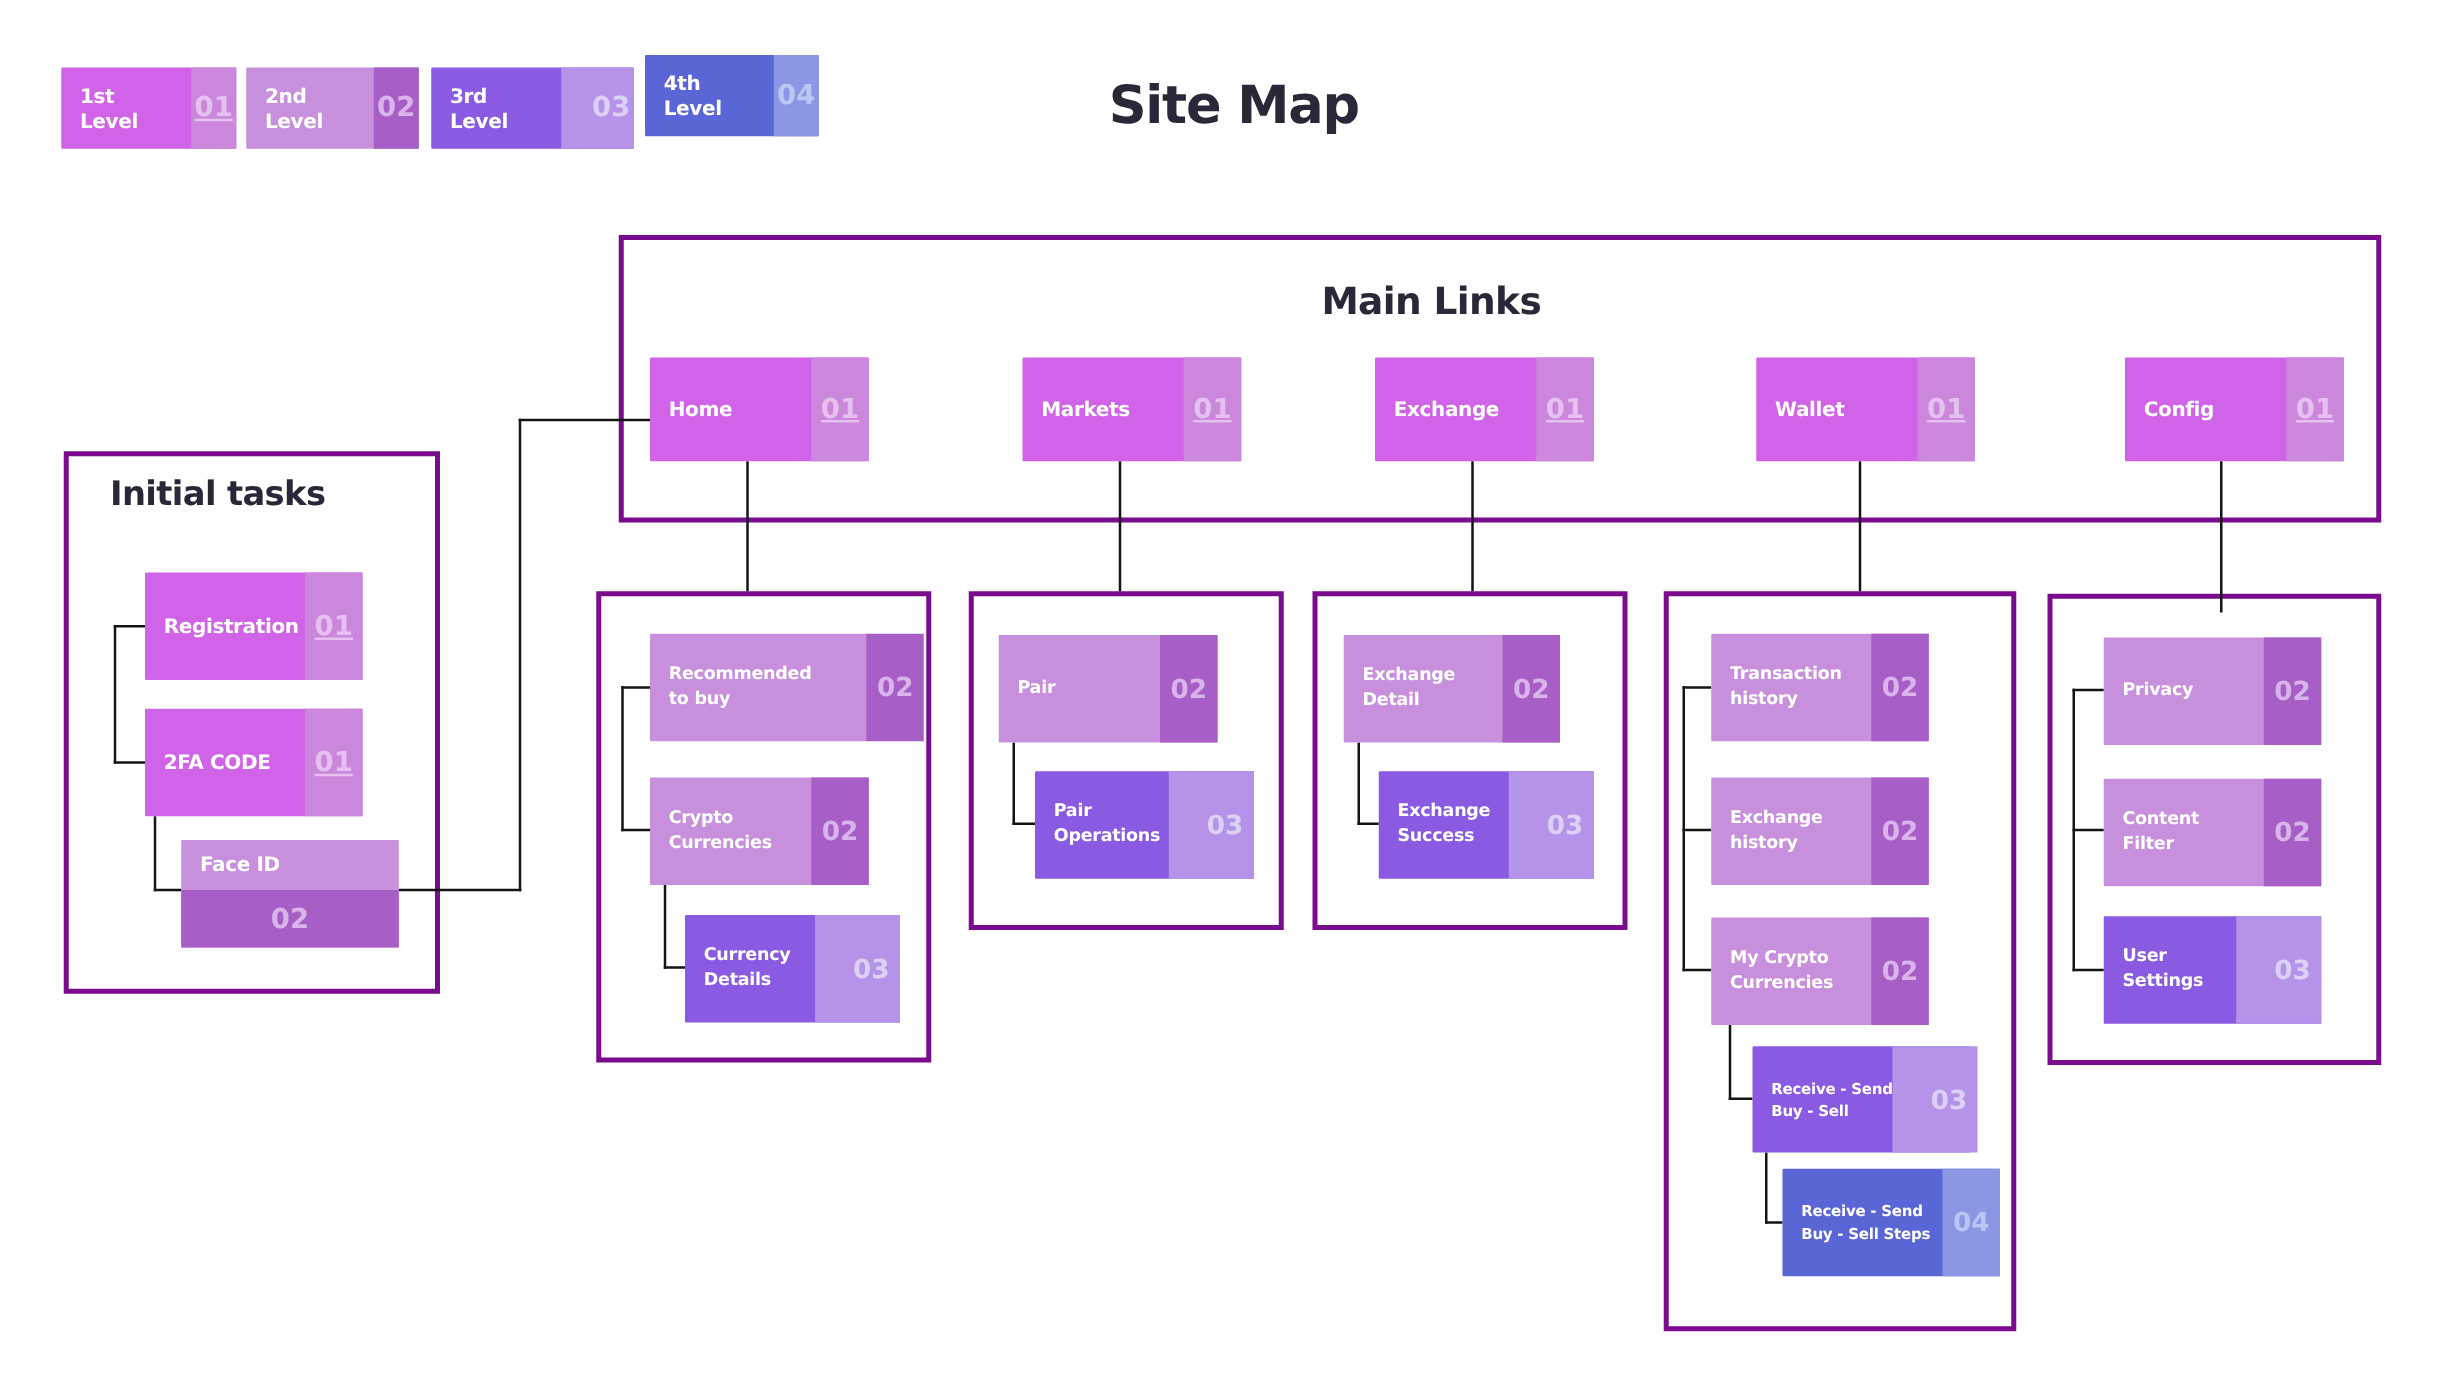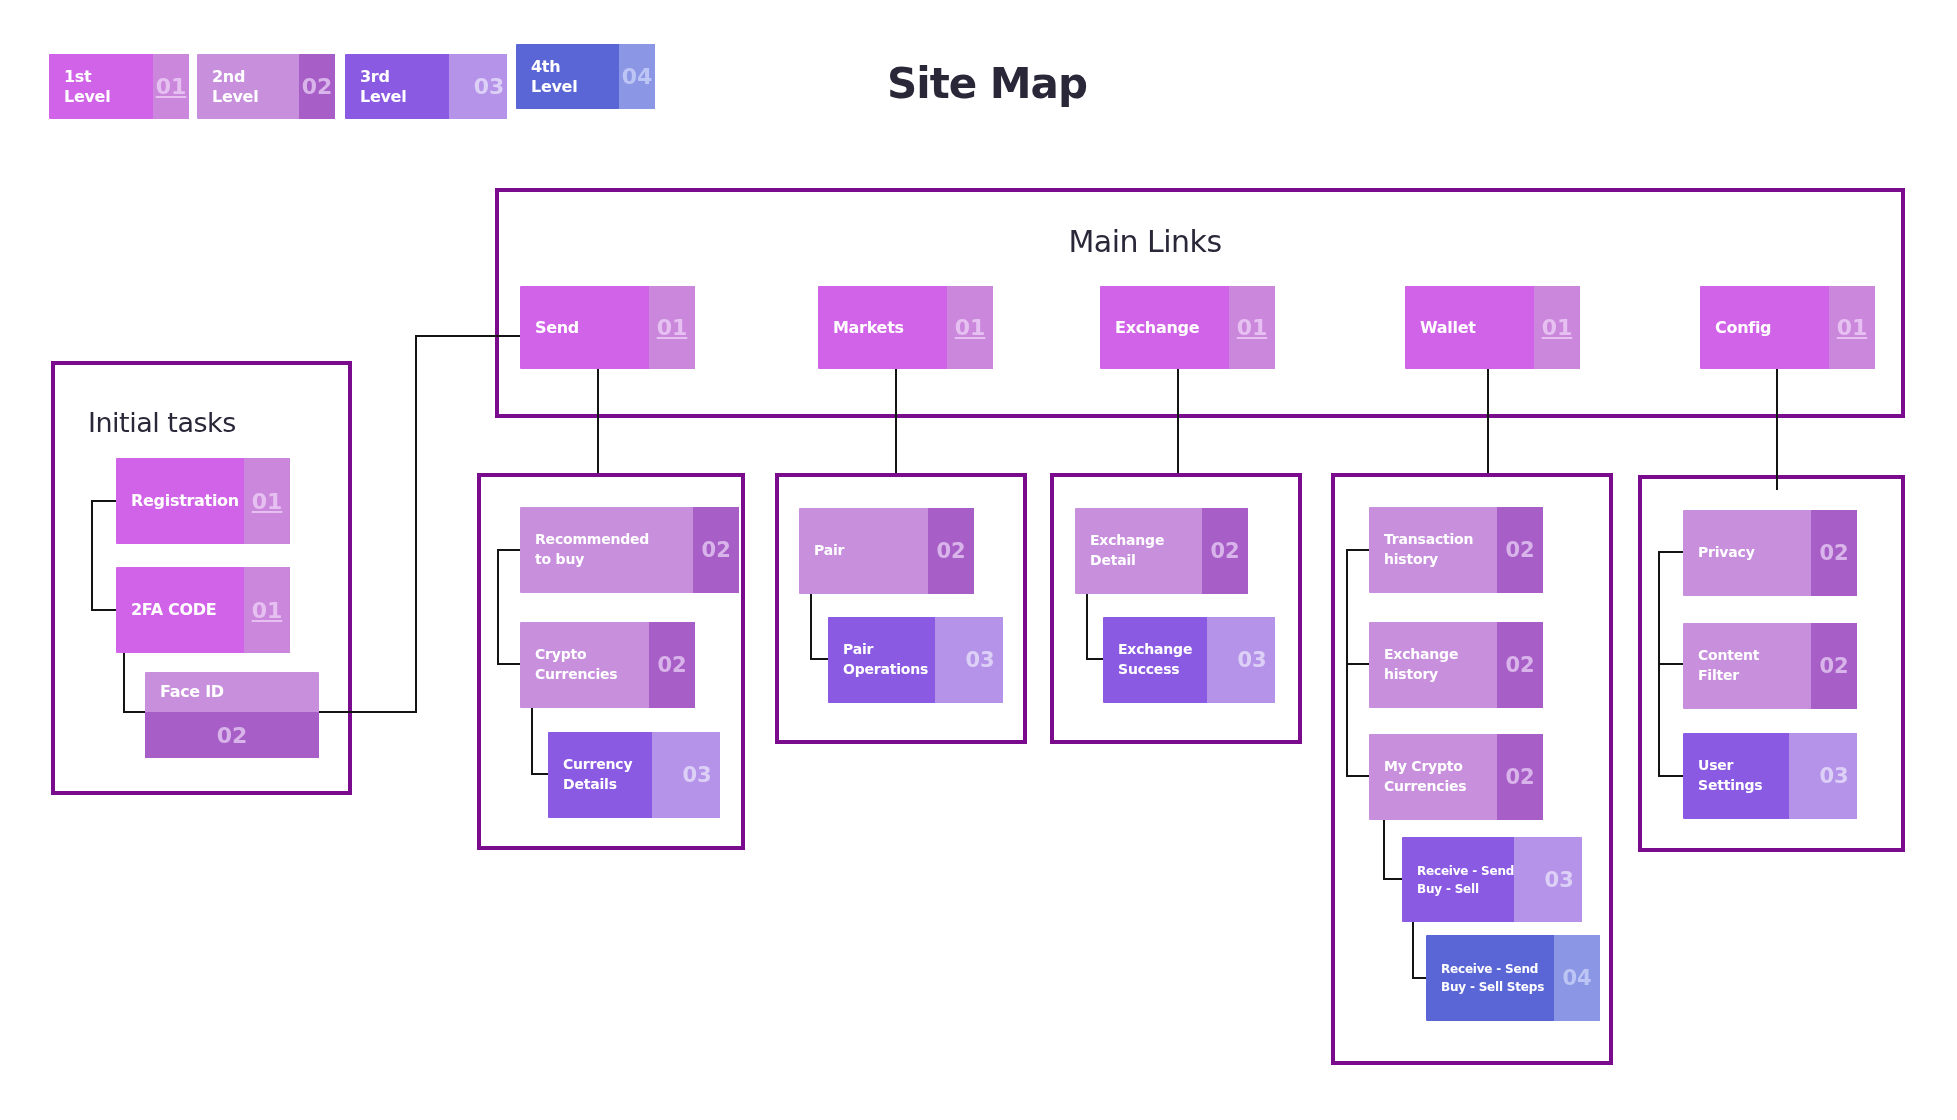--- a/index.html
+++ b/index.html
@@ -9,24 +9,24 @@
   }
   .abs{position:absolute;box-sizing:border-box;}
 
   
   .site-title{
     position:absolute;left:737px;top:58px;width:500px;height:52px;
     text-align:center;font-size:42px;line-height:52px;font-weight:bold;
     letter-spacing:-1px;color:var(--heading, #2a2739);
   }
   .group-title{
-    position:absolute;font-weight:normal;color:var(--heading, #2a2739);
+    position:absolute;font-weight:bold;color:var(--heading, #2a2739);
   }
   .main-links-title{left:895px;top:224px;width:500px;text-align:center;font-size:30px;letter-spacing:-0.5px;}
-  .initial-tasks-title{left:88px;top:407px;width:280px;font-size:27px;letter-spacing:-0.5px;}
+  .initial-tasks-title{left:88px;top:380px;width:280px;font-size:27px;letter-spacing:-0.5px;}
 
   
   .group{
     position:absolute;box-sizing:border-box;
     border:4px solid var(--group-border,#7a0b8d);background:transparent;
   }
 
   
   .cline{position:absolute;background:var(--connector,#141414);}
 
@@ -145,21 +145,21 @@
   <div class="cline" style="left:1412px;top:922px;width:2px;height:57px;"></div>
   <div class="cline" style="left:1412px;top:977px;width:14px;height:2px;"></div>
 
   <div class="cline" style="left:1658px;top:551px;width:2px;height:226px;"></div>
   <div class="cline" style="left:1658px;top:551px;width:25px;height:2px;"></div>
   <div class="cline" style="left:1658px;top:663px;width:25px;height:2px;"></div>
   <div class="cline" style="left:1658px;top:775px;width:25px;height:2px;"></div>
 </div>
 
 <div class="node l1" style="left:520px;top:286px;width:175px;height:83px;">
-  <span class="nlabel">Send</span>
+  <span class="nlabel">Home</span>
   <span class="nnum">01</span>
 </div>
 <div class="node l1" style="left:818px;top:286px;width:175px;height:83px;">
   <span class="nlabel">Markets</span>
   <span class="nnum">01</span>
 </div>
 <div class="node l1" style="left:1100px;top:286px;width:175px;height:83px;">
   <span class="nlabel">Exchange</span>
   <span class="nnum">01</span>
 </div>

